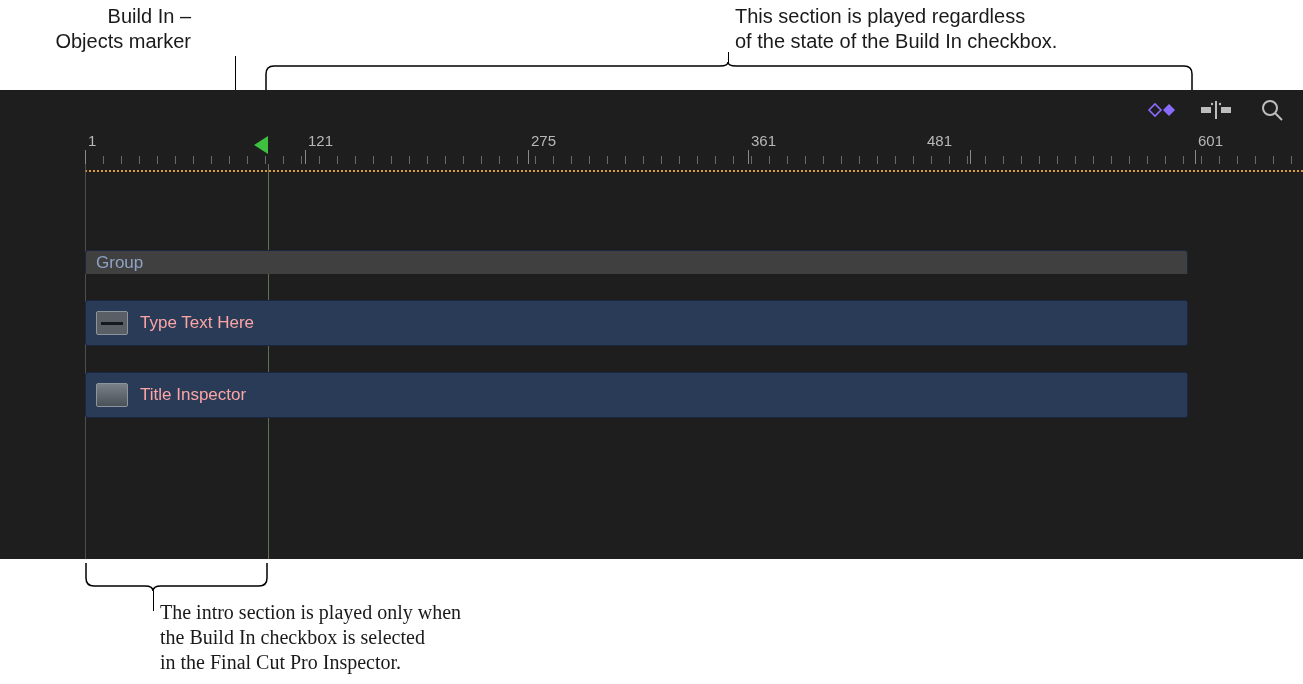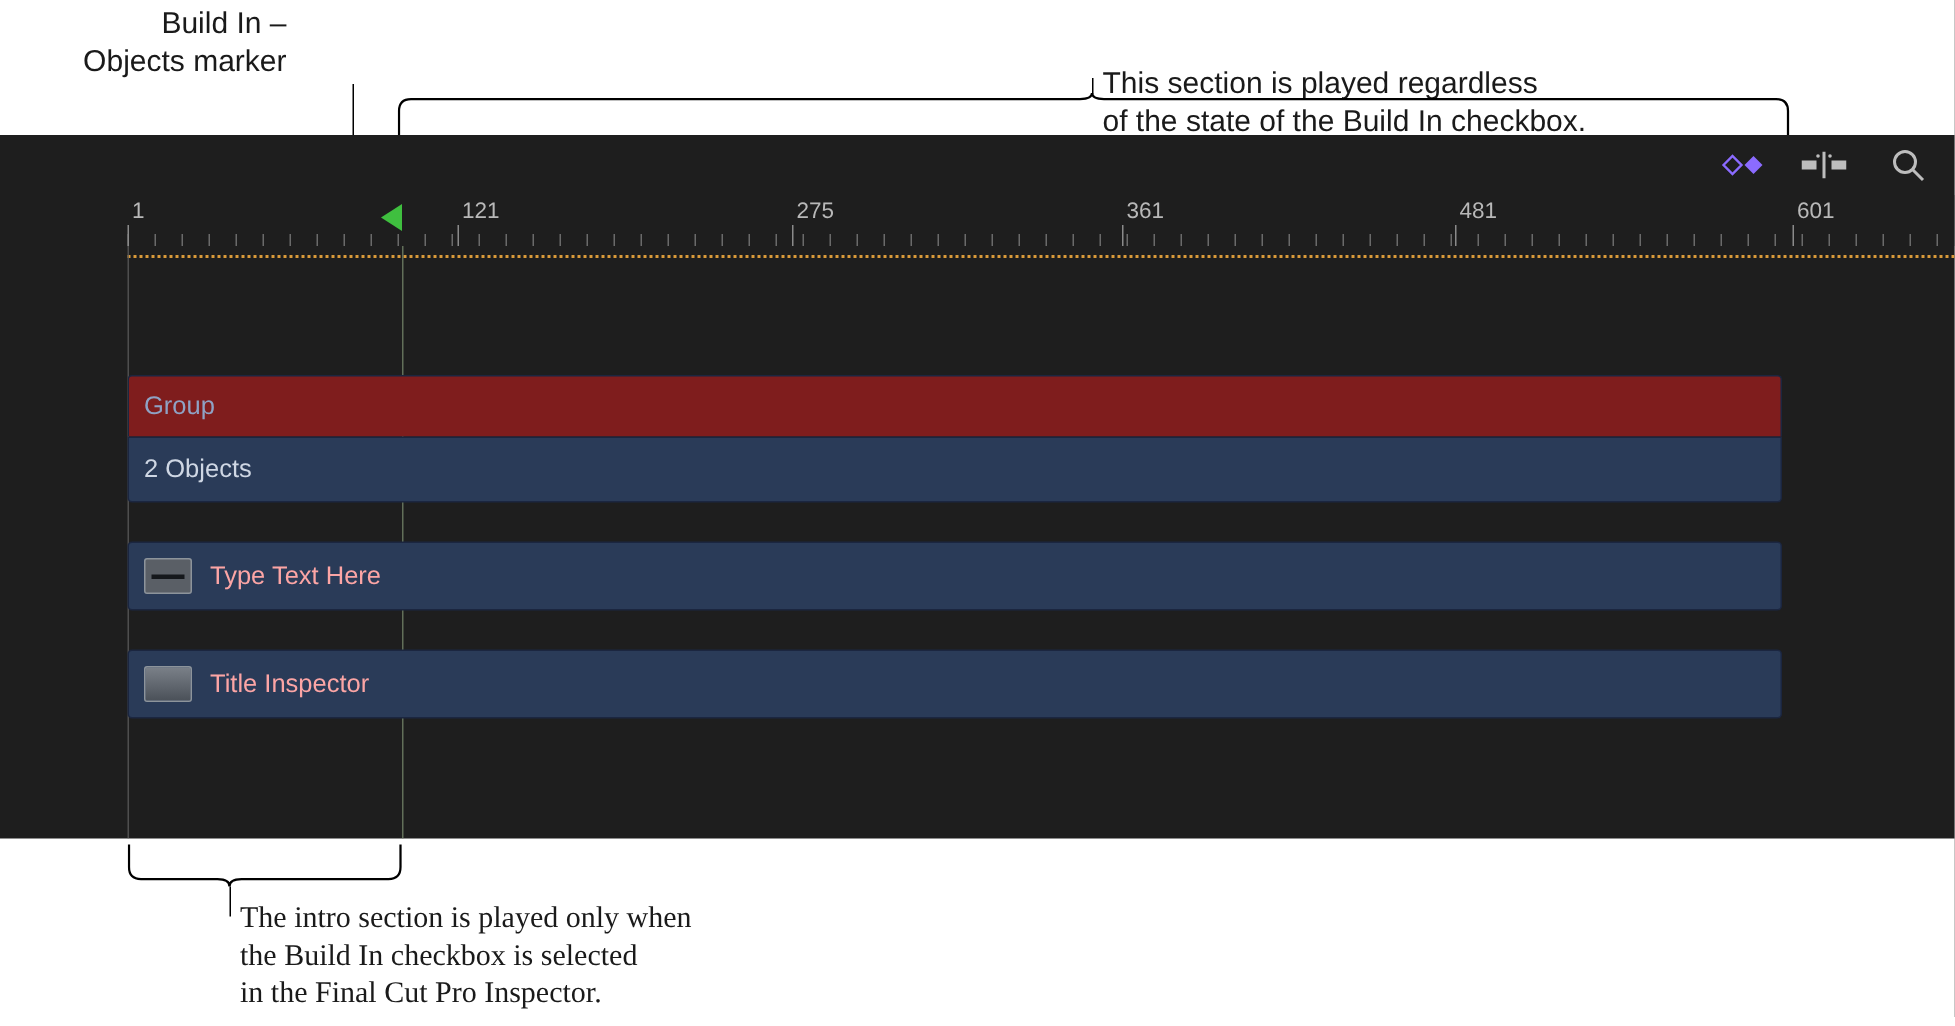--- a/index.html
+++ b/index.html
@@ -129,22 +129,22 @@
     background: #2a3b58;
     border: 1px solid #1b2640;
     border-radius: 3px;
     display: flex;
     align-items: center;
     color: #fca5a5;
     font-size: 17px;
     padding-left: 10px;
   }
   .clip.header {
-    height: 41px;
-    background: #7f1d1d;
+    height: 24px;
+    background: #404040;
     color:#8fa2c4;
     border-bottom: none;
     border-bottom-left-radius: 0;
     border-bottom-right-radius: 0;
   }
   .clip.sub {
     height: 44px;
     color:#cfd7e4;
     border-top-left-radius: 0;
     border-top-right-radius: 0;
@@ -175,21 +175,21 @@
   }
   .bracket path { stroke:#000; stroke-width:1.5; fill:none; }
 
 </style>
 </head>
 <body>
 
 <div class="callout right" style="left:0; top:4px; width:191px; white-space:pre-line;">Build In –
 Objects marker</div>
 
-<div class="callout" style="left:735px; top:4px; white-space:pre-line;margin-top:40px;">This section is played regardless
+<div class="callout" style="left:735px; top:4px; white-space:pre-line;">This section is played regardless
 of the state of the Build In checkbox.</div>
 
 <div class="leader" style="left:235px; top:56px; width:1px; height:94px;"></div>
 
 <svg class="bracket" style="left:265px; top:62px; width:930px; height:30px;">
   <path d="M1 28 V12 Q1 4 9 4 H455 Q463 4 463 0 M463 0 Q463 4 471 4 H919 Q927 4 927 12 V28"></path>
 </svg>
 
 <div class="leader" style="left:728px; top:52px; width:1px; height:11px;"></div>
 
@@ -290,39 +290,36 @@
       <div class="tick minor" style="left: 1291px;"></div>
       <div class="tick major" style="left: 85px;"></div>
       <div class="label" style="left: 88px;">1</div>
       <div class="tick major" style="left: 305px;"></div>
       <div class="label" style="left: 308px;">121</div>
       <div class="tick major" style="left: 528px;"></div>
       <div class="label" style="left: 531px;">275</div>
       <div class="tick major" style="left: 748px;"></div>
       <div class="label" style="left: 751px;">361</div>
       <div class="tick major" style="left: 970px;"></div>
-      <div class="label" style="left: 973px;">481</div>
+      <div class="label" style="left: 927px;">481</div>
       <div class="tick major" style="left: 1195px;"></div>
       <div class="label" style="left: 1198px;">601</div>
     </div>
   <div id="dotted-line"></div>
 
   <div id="start-line" style="left:85px;"></div>
 
   <div id="marker" title="Build In – Optional" style="left: 254px;"></div>
   <div id="marker-line" style="left: 268px;"></div>
 
   <div id="tracks">
     <div class="clip-row" style="margin-bottom:26px;">
       <div class="clip header">
         <span>Group</span>
       </div>
-      <div class="clip sub">
-        <span>2 Objects</span>
-      </div>
     </div>
 
     <div class="clip item" style="margin-bottom:26px;">
       <div class="thumb text"></div>
       <span>Type Text Here</span>
     </div>
 
     <div class="clip item">
       <div class="thumb img"></div>
       <span>Title Inspector</span>

